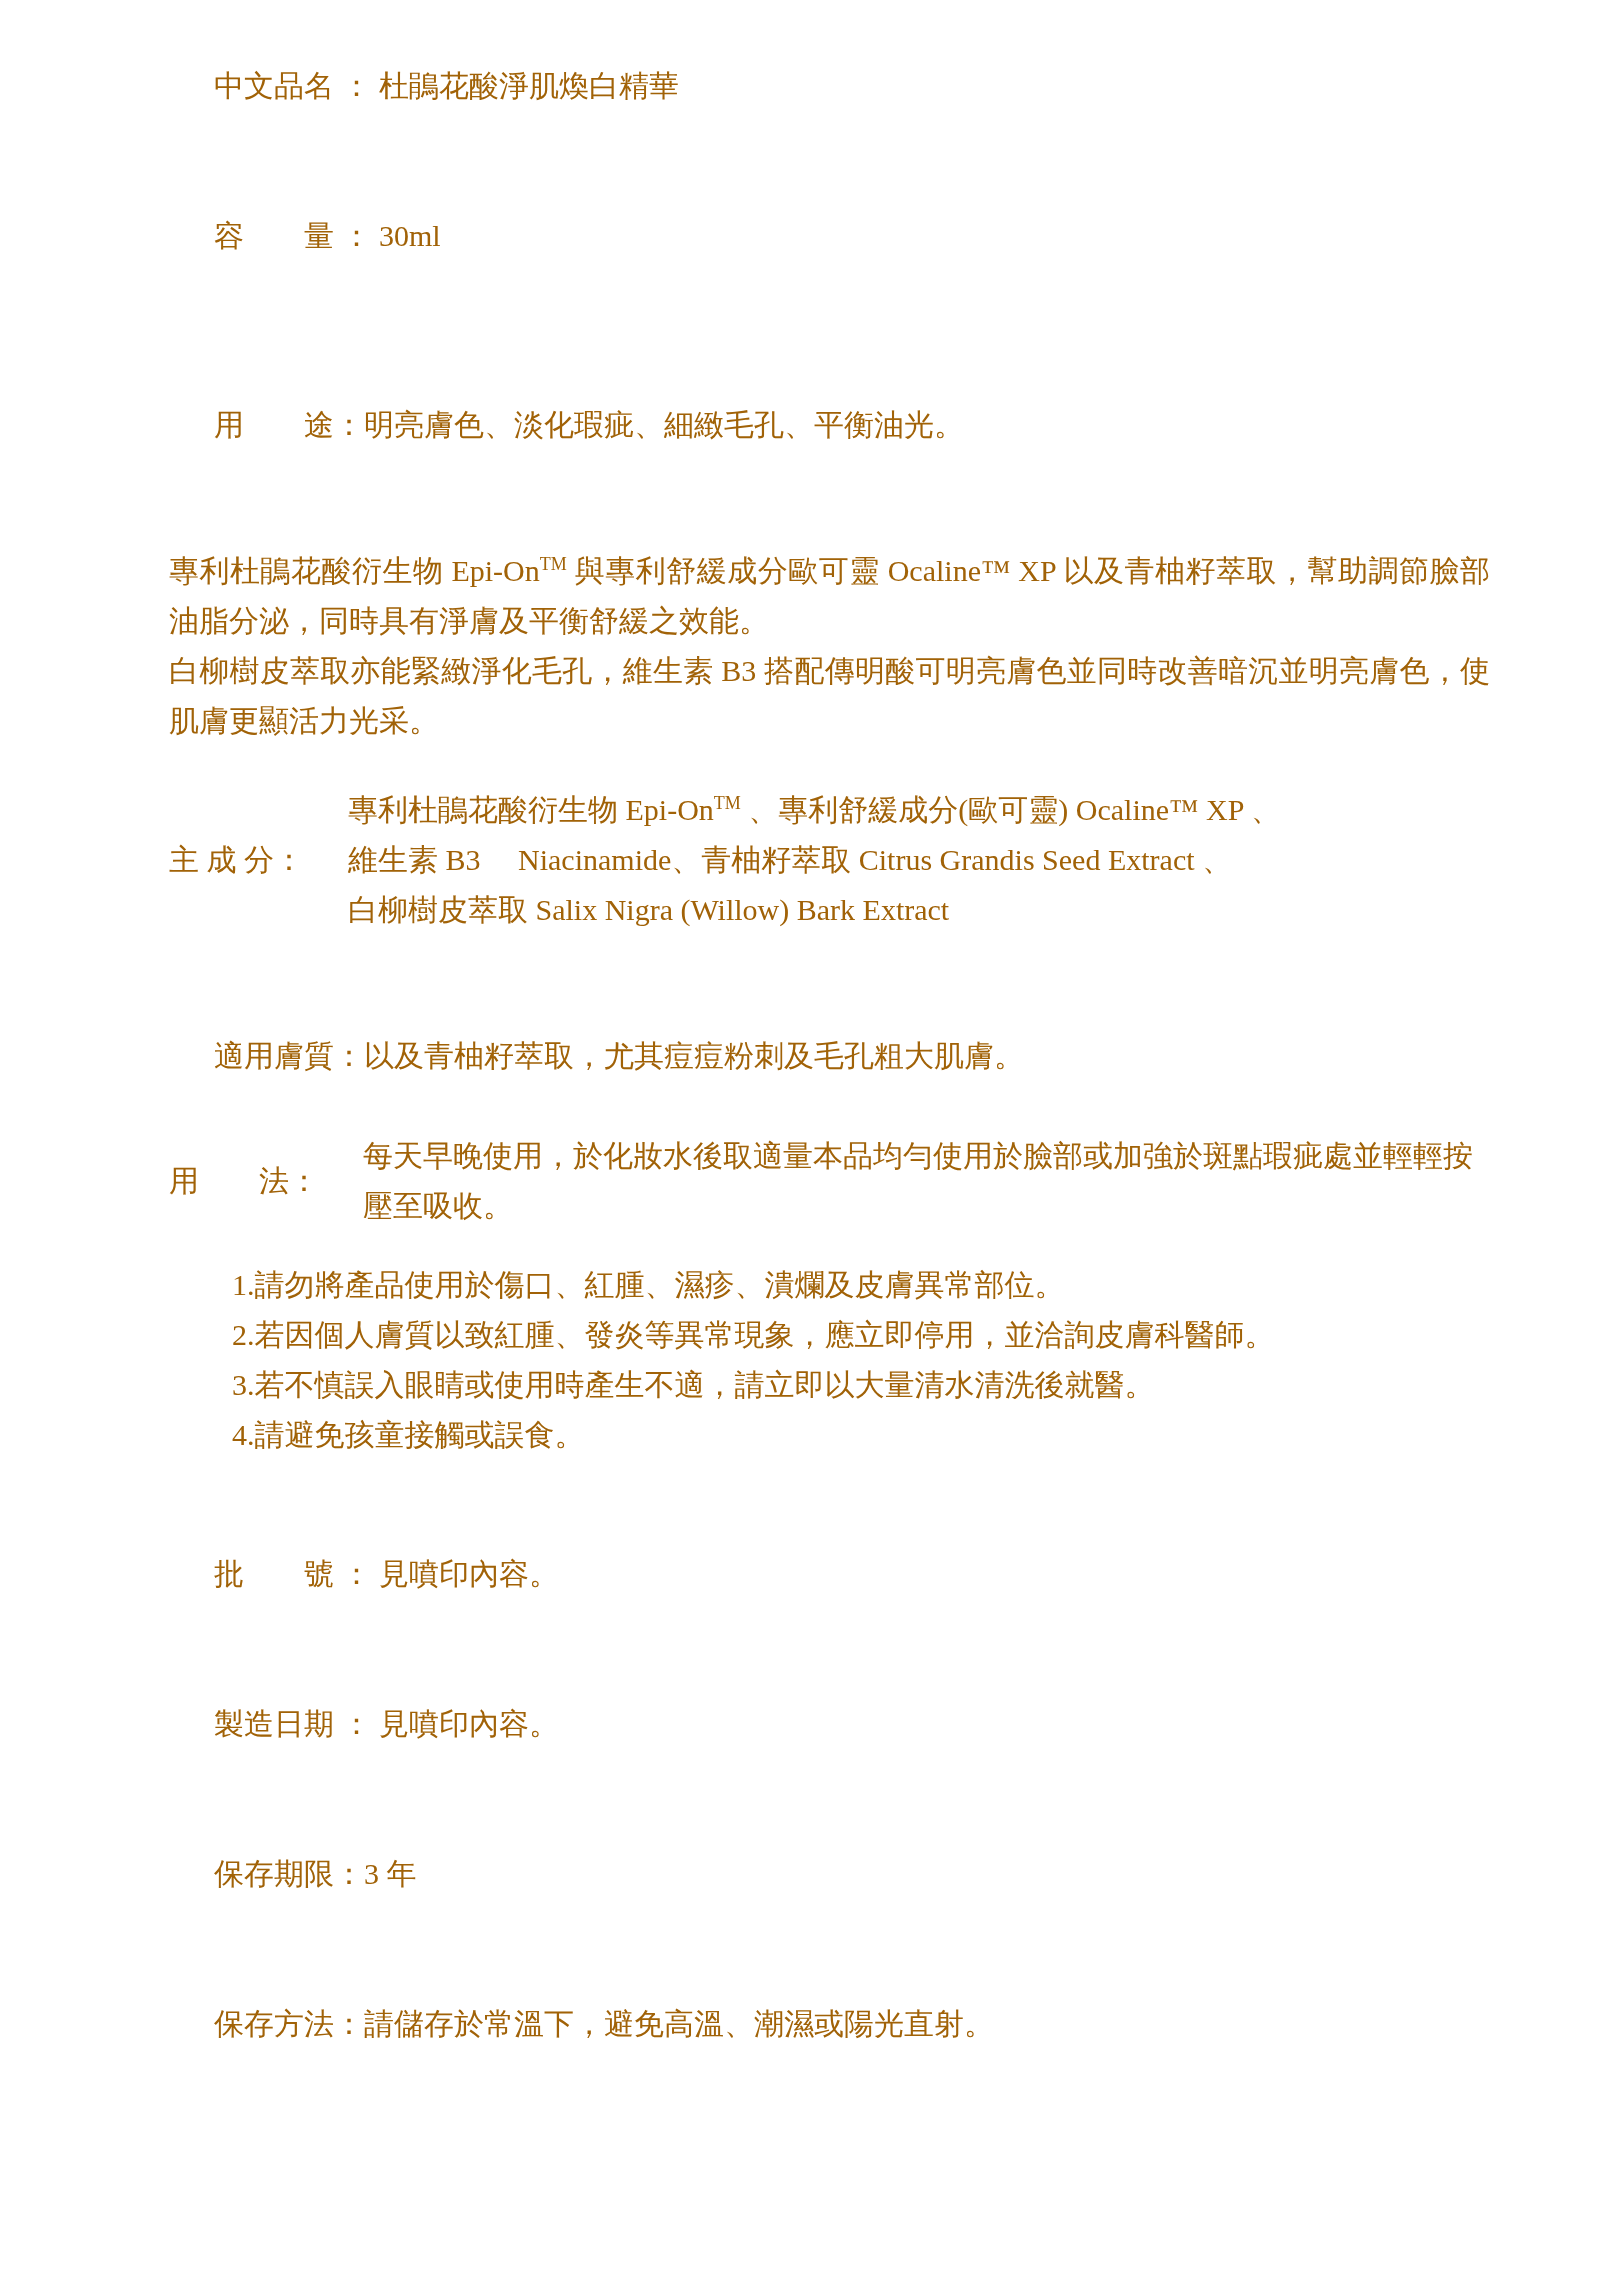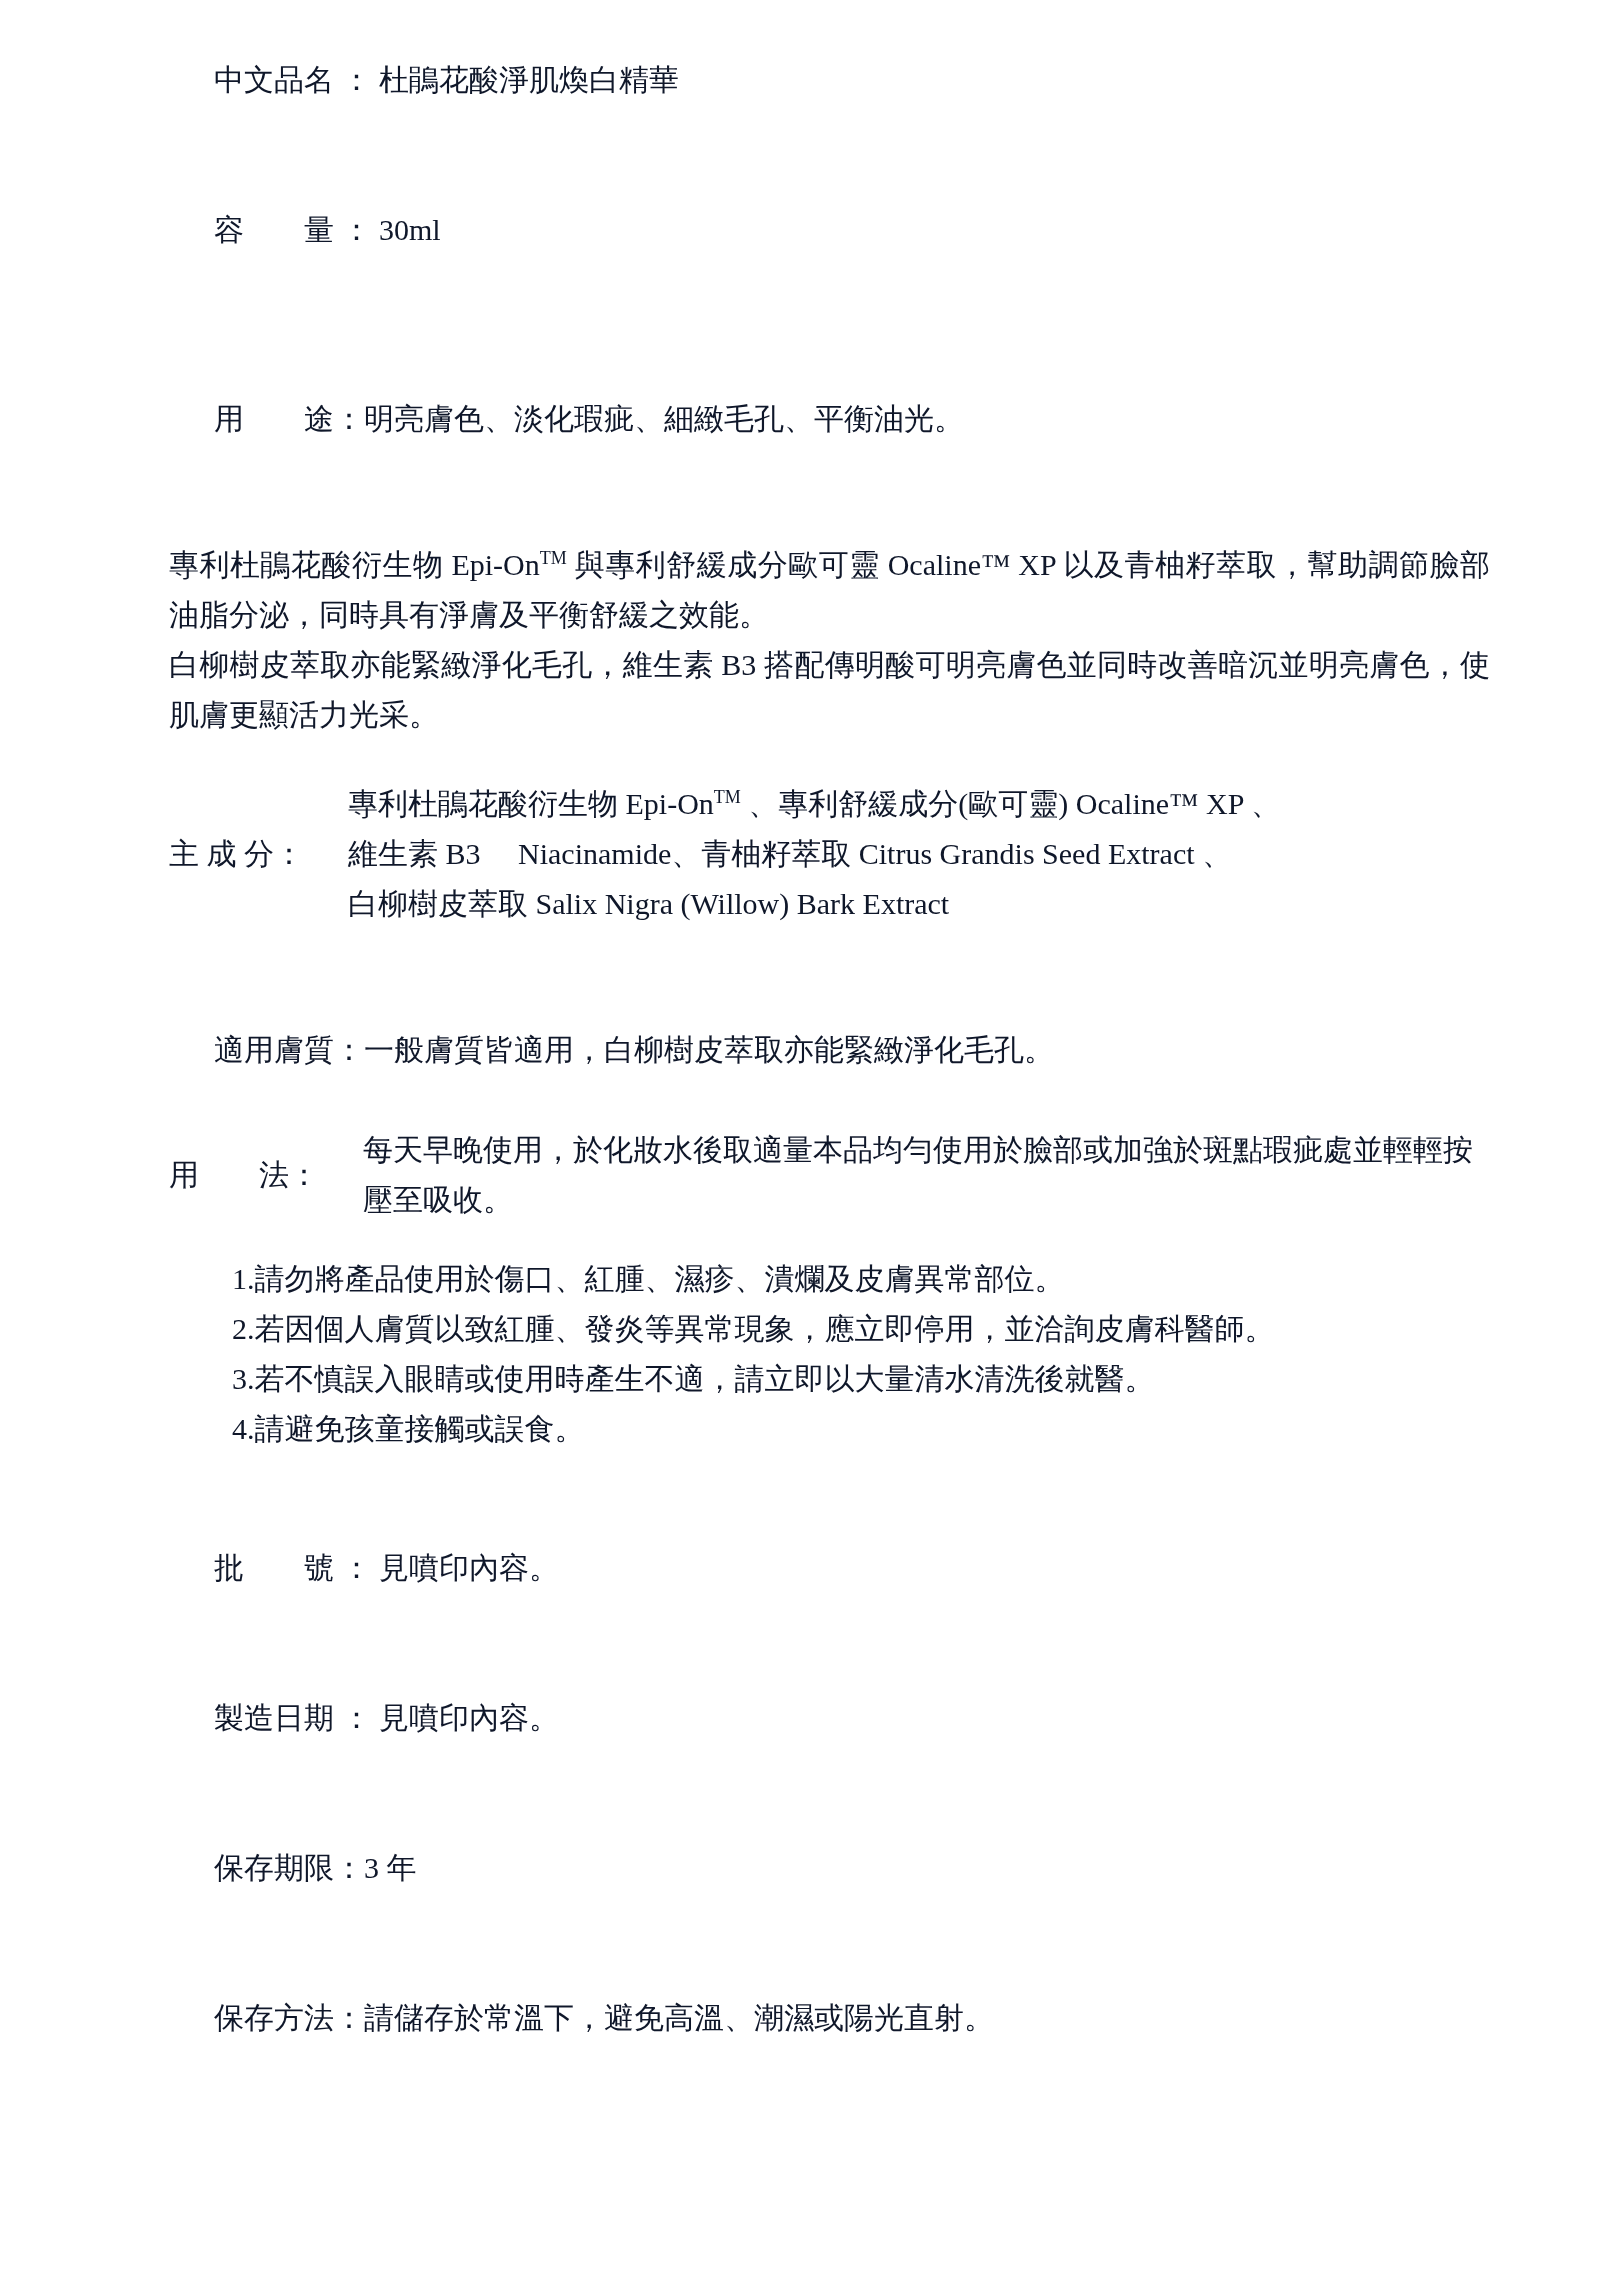--- a/index.html
+++ b/index.html
@@ -2,25 +2,25 @@
 <html style="font-size:10.5px"><head>
 <meta charset="utf-8">
 <style>
   * { box-sizing: border-box; }
   html, body { margin: 0; padding: 0; background: #ffffff; }
   .page {
     position: relative;
     width: 1623px;
     height: 2145px;
     background: #ffffff;
-    color: #0f172a;
+    color: #a16207;
     font-family: "Liberation Serif", "DejaVu Serif", serif;
     font-size: 30px;
     line-height: 50px;
-    padding: 5px 133px 0 169px;
+    padding: 11px 133px 0 169px;
     overflow: hidden;
   }
   .section { margin-bottom: 39px; }
   .section.gap-lg { margin-bottom: 46px; }
   .section.gap-sm { margin-bottom: 29px; }
   .row { white-space: pre-wrap; }
   .frow { display: flex; align-items: center; }
   .frow > .flabel { flex: 0 0 auto; white-space: pre; }
   .frow > .fcontent { flex: 1 1 auto; min-width: 0; margin-left: 44px; }
   .preline { white-space: pre-wrap; }
@@ -59,21 +59,21 @@
       <span class="fcontent">
         <span class="preline" style="display:block">專利杜鵑花酸衍生物 Epi-On<sup>TM</sup> 、專利舒緩成分(歐可靈) Ocaline™ XP 、</span>
         <span class="preline" style="display:block">維生素 B3　 Niacinamide、青柚籽萃取 Citrus Grandis Seed Extract 、</span>
         <span class="preline" style="display:block">白柳樹皮萃取 Salix Nigra (Willow) Bark Extract</span>
       </span>
     </div>
   </div>
 
   <div class="section gap-sm">
     <div class="row">
-      <span>適用膚質：</span><span>一般膚質皆適用，白柳樹皮萃取亦能緊緻淨化毛孔。</span>
+      <span>適用膚質：</span><span>以及青柚籽萃取，尤其痘痘粉刺及毛孔粗大肌膚。</span>
     </div>
     <div class="frow">
       <span class="flabel">用　　法：</span>
       <span class="fcontent">每天早晚使用，於化妝水後取適量本品均勻使用於臉部或加強於斑點瑕疵處並輕輕按壓至吸收。</span>
     </div>
   </div>
 
   <div class="section">
     <div class="list">
       <div>1.請勿將產品使用於傷口、紅腫、濕疹、潰爛及皮膚異常部位。</div>

